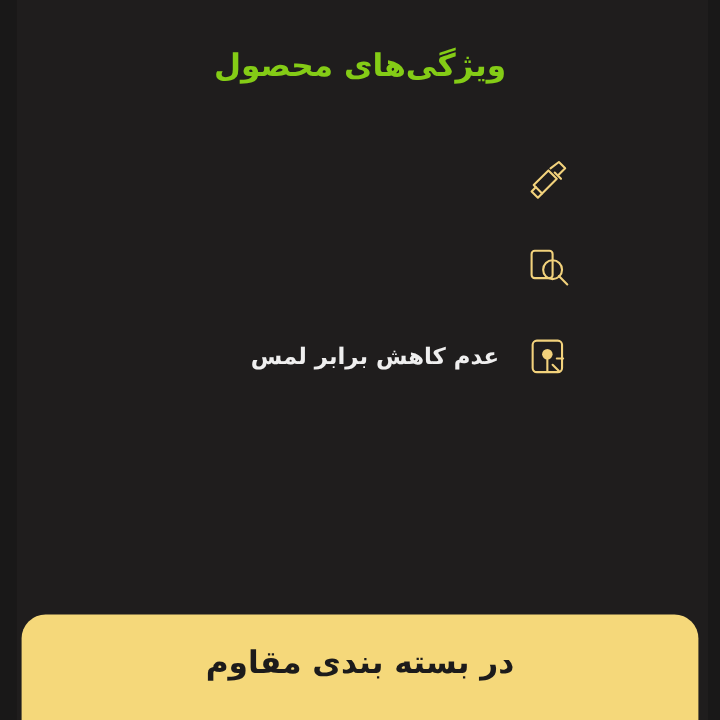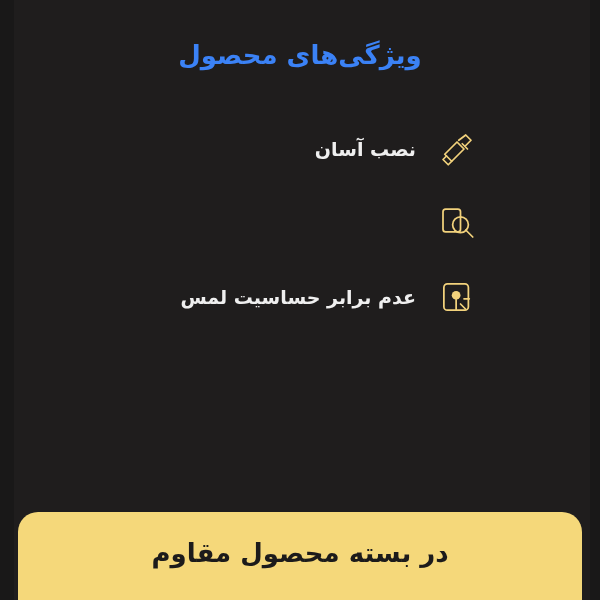--- a/index.html
+++ b/index.html
@@ -36,21 +36,21 @@
     width: 10px;
     background: #191818;
   }
 
   .title {
     position: absolute;
     top: 40px;
     right: 46px;
     left: 46px;
     text-align: center;
-    color: #3b82f6;
+    color: #84cc16;
     font-size: 26px;
     font-weight: bold;
     letter-spacing: 0px;
     direction: rtl;
   }
 
   .features {
     position: absolute;
     top: 126px;
     right: 120px;
@@ -123,21 +123,20 @@
 
     <div class="feature">
       <span class="feature-icon">
         <svg viewBox="0 0 48 48" fill="none" stroke="#f2d27c" stroke-width="2" stroke-linecap="round" stroke-linejoin="round">
           <path d="M10 30 L24 16 L32 24 L18 38 Z"></path>
           <path d="M18 38 L14 42 L8 36 L12 32"></path>
           <path d="M26 14 L34 8 L40 14 L34 20"></path>
           <path d="M30 18 L36 24"></path>
         </svg>
       </span>
-      <span class="feature-label">نصب آسان</span>
     </div>
 
     <div class="feature">
       <span class="feature-icon">
         <svg viewBox="0 0 48 48" fill="none" stroke="#f2d27c" stroke-width="2" stroke-linecap="round" stroke-linejoin="round">
           <rect x="8" y="8" width="20" height="26" rx="3"></rect>
           <circle cx="28" cy="26" r="9"></circle>
           <path d="M34 32 L42 40"></path>
         </svg>
       </span>
@@ -146,23 +145,23 @@
     <div class="feature">
       <span class="feature-icon">
         <svg viewBox="0 0 48 48" fill="none" stroke="#f2d27c" stroke-width="2" stroke-linecap="round" stroke-linejoin="round">
           <rect x="9" y="9" width="28" height="30" rx="4"></rect>
           <circle cx="23" cy="22" r="5" fill="#f2d27c" stroke="none"></circle>
           <path d="M23 27 L23 38"></path>
           <path d="M28 32 L34 38"></path>
           <path d="M32 26 L38 26"></path>
         </svg>
       </span>
-      <span class="feature-label">عدم برابر حساسیت لمس</span>
+      <span class="feature-label">عدم کاهش برابر لمس</span>
     </div>
 
 
   </div>
 
   <div class="footer-bar">
-    <span class="footer-text">در بسته محصول مقاوم</span>
+    <span class="footer-text">در بسته بندی مقاوم</span>
   </div>
 
 </div>
 
 </body></html>

